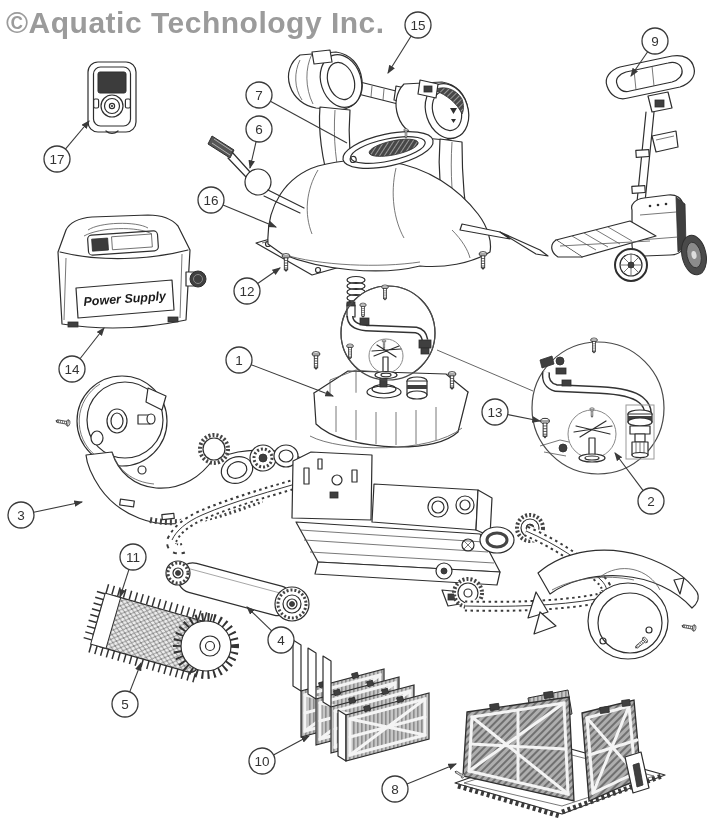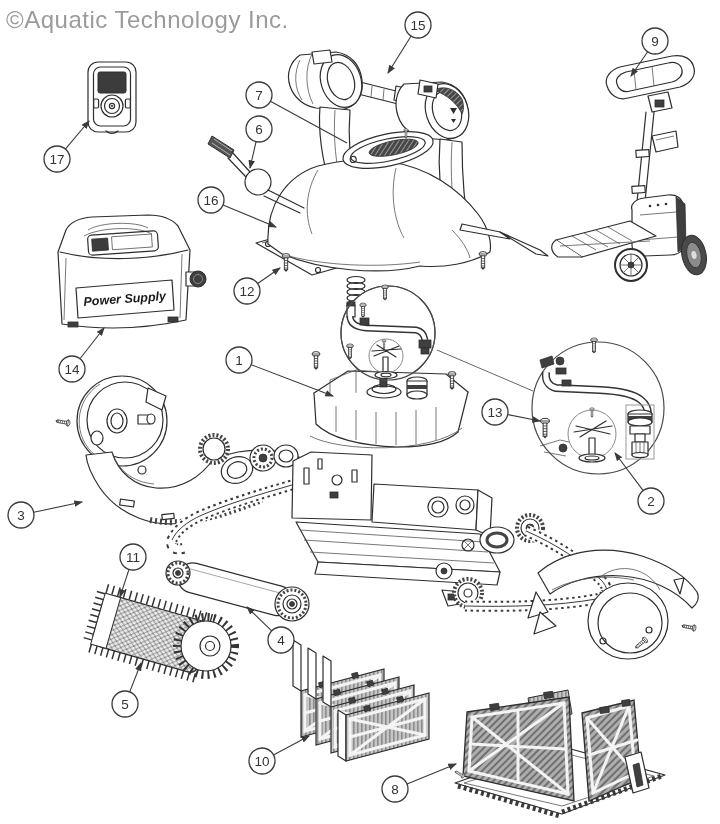--- a/index.html
+++ b/index.html
@@ -1,18 +1,18 @@
 <!DOCTYPE html>
 <html><head>
 <meta charset="utf-8">
 <style>
   html,body{margin:0;padding:0;background:#fff;}
   .stage{position:relative;width:720px;height:824px;background:#fff;overflow:hidden;
          font-family:"Liberation Sans",sans-serif;}
-  .brand{position:absolute;left:6px;top:6px;font-size:24px;font-weight:400;
+  .brand{position:absolute;left:6px;top:6px;font-size:30px;font-weight:700;
          color:#9b9b9b;letter-spacing:.5px;white-space:nowrap;}
   svg{position:absolute;left:0;top:0;}
   .ln{fill:#fff;stroke:#2e2e2e;stroke-width:1.2;stroke-linejoin:round;stroke-linecap:round;}
   .nf{fill:none;stroke:#2e2e2e;stroke-width:1.2;stroke-linejoin:round;stroke-linecap:round;}
   .tn{fill:none;stroke:#555;stroke-width:.8;}
   .dk{fill:#3f3f3f;stroke:#2e2e2e;stroke-width:.8;}
   .wh{stroke:#f4f4f4;stroke-width:3;fill:none;stroke-linecap:round;}
   .leader{stroke:#3a3a3a;stroke-width:1.1;fill:none;}
   .c-circle{fill:#fff;stroke:#3a3a3a;stroke-width:1.3;}
   .c-num{fill:#333;font-size:13.5px;font-family:"Liberation Sans",sans-serif;text-anchor:middle;}

